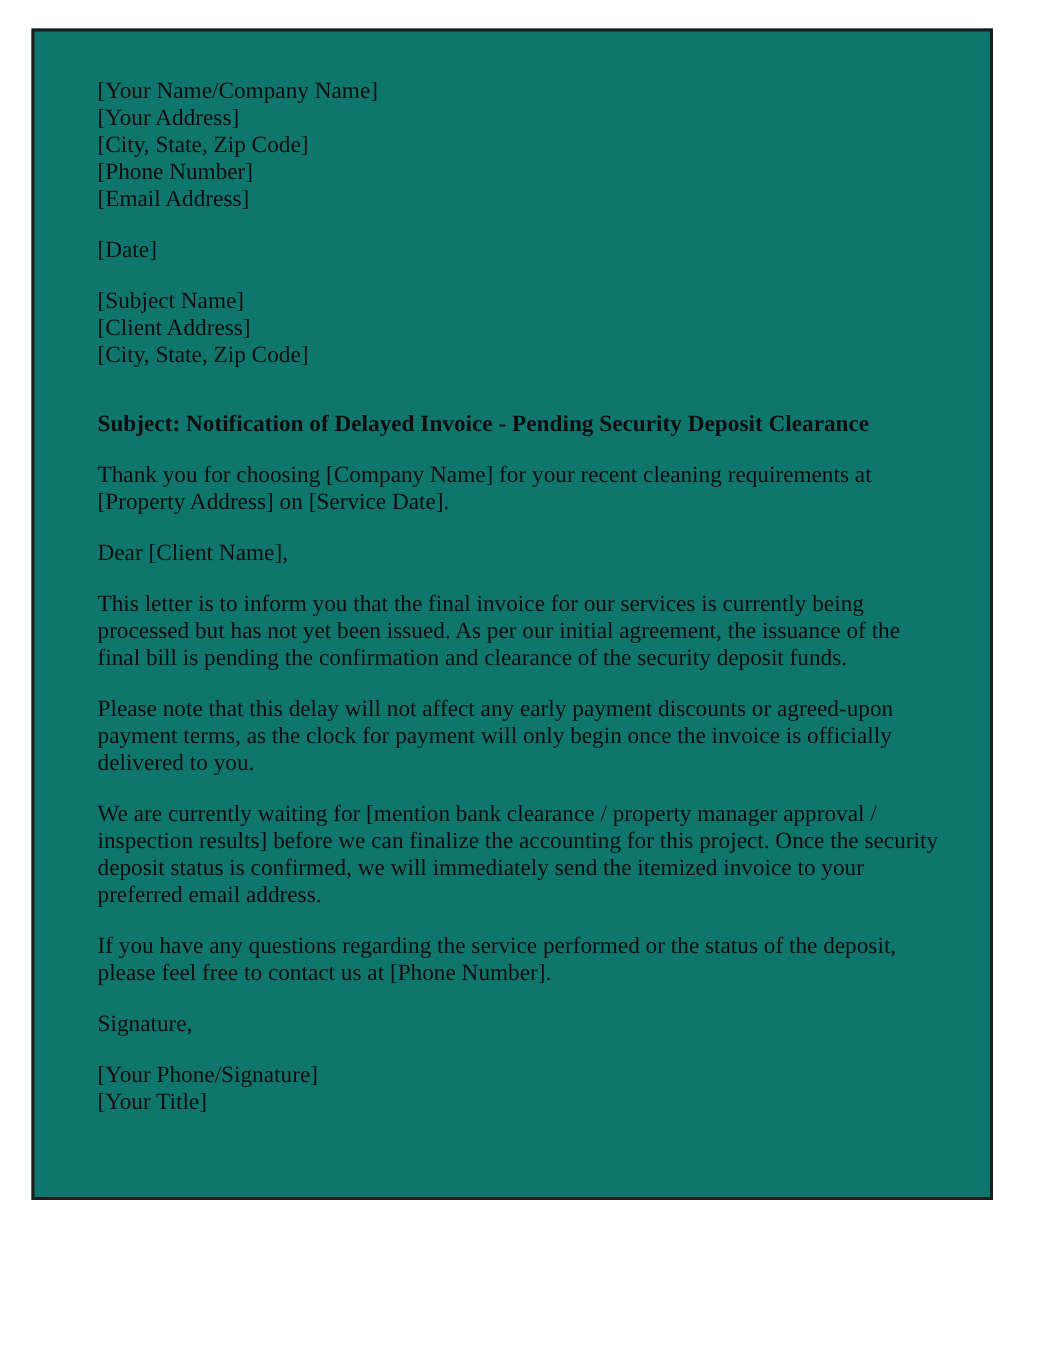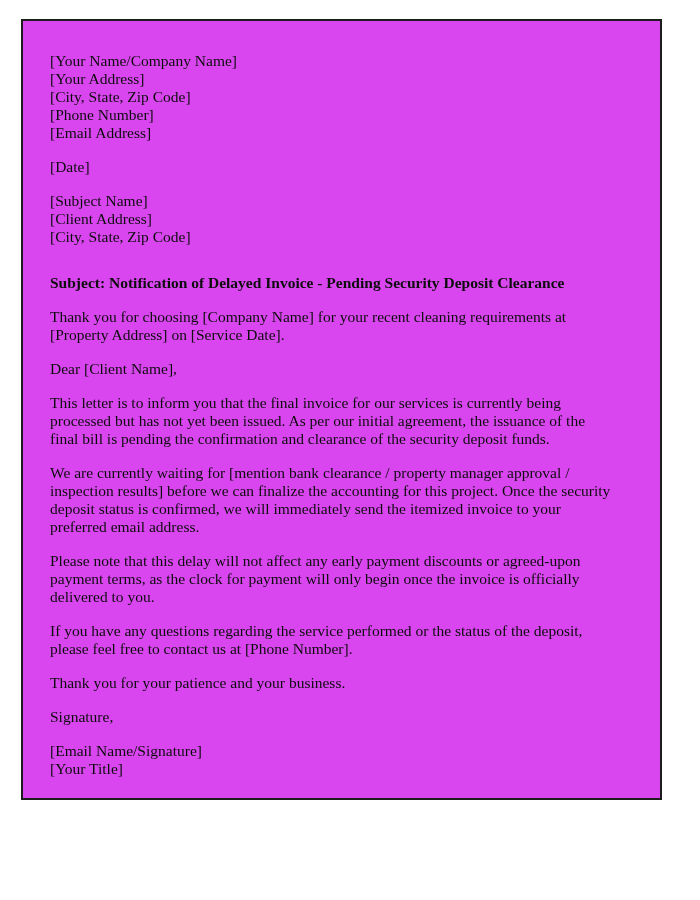--- a/index.html
+++ b/index.html
@@ -16,22 +16,22 @@
     overflow: hidden;
   }
   .letter-page {
     position: absolute;
     left: 21px;
     top: 19px;
     width: 641px;
     height: 781px;
     box-sizing: border-box;
     border: 2px solid #1c1c1c;
-    background: #d946ef;
-    padding: 31px 26px 0 27px;
+    background: #0f766e;
+    padding: 31px 26px 0 42px;
   }
   .block {
     margin: 0 0 16px 0;
     font-size: 15.5px;
     line-height: 18px;
     white-space: pre;
     font-weight: normal;
   }
   .block.bold {
     font-weight: bold;
@@ -51,26 +51,25 @@
   <div class="block">[Subject Name]
 [Client Address]
 [City, State, Zip Code]</div>
   <div class="block bold">Subject: Notification of Delayed Invoice - Pending Security Deposit Clearance</div>
   <div class="block">Thank you for choosing [Company Name] for your recent cleaning requirements at
 [Property Address] on [Service Date].</div>
   <div class="block">Dear [Client Name],</div>
   <div class="block">This letter is to inform you that the final invoice for our services is currently being
 processed but has not yet been issued. As per our initial agreement, the issuance of the
 final bill is pending the confirmation and clearance of the security deposit funds.</div>
+  <div class="block">Please note that this delay will not affect any early payment discounts or agreed-upon
+payment terms, as the clock for payment will only begin once the invoice is officially
+delivered to you.</div>
   <div class="block">We are currently waiting for [mention bank clearance / property manager approval /
 inspection results] before we can finalize the accounting for this project. Once the security
 deposit status is confirmed, we will immediately send the itemized invoice to your
 preferred email address.</div>
-  <div class="block">Please note that this delay will not affect any early payment discounts or agreed-upon
-payment terms, as the clock for payment will only begin once the invoice is officially
-delivered to you.</div>
   <div class="block">If you have any questions regarding the service performed or the status of the deposit,
 please feel free to contact us at [Phone Number].</div>
-  <div class="block">Thank you for your patience and your business.</div>
   <div class="block">Signature,</div>
-  <div class="block">[Email Name/Signature]
+  <div class="block">[Your Phone/Signature]
 [Your Title]</div>
 </div>
 
 </body></html>

